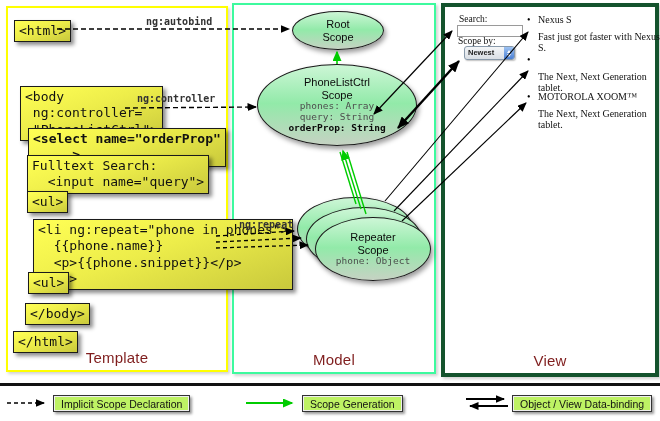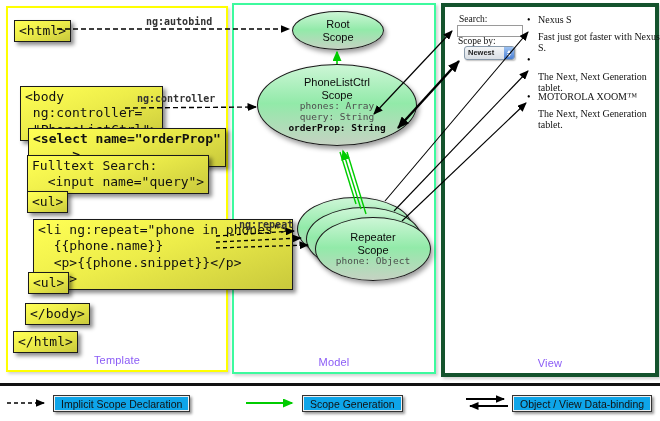--- a/index.html
+++ b/index.html
@@ -3,21 +3,21 @@
 <meta charset="utf-8">
 <style>
   html,body{margin:0;padding:0;background:#fff;}
   .canvas{position:relative;width:660px;height:421px;background:#fff;overflow:hidden;
           font-family:"Liberation Sans",sans-serif;}
   .panel{position:absolute;background:#fff;box-shadow:2px 2px 3px rgba(0,0,0,0.18);}
   .panel-template{left:6px;top:6px;width:218px;height:362px;border:2px solid #ffff00;}
   .panel-model{left:232px;top:3px;width:200px;height:367px;border:2px solid #3dfa9e;}
   .panel-view{left:441px;top:3px;width:210px;height:366px;border:4px solid #14532d;}
   .panel-title{position:absolute;left:0;right:0;bottom:4px;text-align:center;
-               font-size:11px;color:#8b5cf6;letter-spacing:0.2px;}
+               font-size:15px;color:#7f1d1d;letter-spacing:0.2px;}
   .codebox{position:absolute;z-index:10;font-family:"DejaVu Sans Mono",monospace;
            font-size:13px;line-height:1.25;color:#111;white-space:pre;
            padding:2px 4px;border:1.5px solid #1b1b1b;
            background:linear-gradient(160deg,#ffff55 0%,#eded4a 45%,#c9c93c 100%);
            box-shadow:2.5px 3px 4px rgba(0,0,0,0.45);}
   .codebox.bold{font-weight:bold;}
   .conn-label{position:absolute;z-index:12;font-family:"DejaVu Sans Mono",monospace;
               font-size:10px;font-weight:600;color:#333;}
   .ellipse{position:absolute;z-index:5;border:1.5px solid #1a1a1a;border-radius:50%;
            background:linear-gradient(180deg,#cdf6d6 0%,#92eaa9 48%,#c6d2c3 100%);
@@ -46,21 +46,21 @@
                      background:linear-gradient(180deg,#9cc2f2,#4a7fd4);
                      display:flex;flex-direction:column;align-items:center;justify-content:center;gap:1px;}
   .tri-up{width:0;height:0;border-left:2.5px solid transparent;border-right:2.5px solid transparent;
           border-bottom:3px solid #fff;}
   .tri-dn{width:0;height:0;border-left:2.5px solid transparent;border-right:2.5px solid transparent;
           border-top:3px solid #fff;}
   .bullet{position:absolute;font-size:10px;color:#000;font-family:"Liberation Serif",serif;}
   .item-name{font-size:10px;}
   .item-desc{font-size:10px;}
   .separator{position:absolute;left:0;top:383px;width:660px;height:3px;background:#111;z-index:20;}
-  .legend-box{position:absolute;top:395px;z-index:20;background:#0ea5e9;border:1px solid #333;
+  .legend-box{position:absolute;top:395px;z-index:20;background:#bef264;border:1px solid #333;
               box-shadow:1.5px 2px 2.5px rgba(0,0,0,0.4),inset 0 0 0 1px #eee;
               font-size:10.5px;color:#111;padding:1.5px 7px;white-space:nowrap;}
   svg.overlay{position:absolute;left:0;top:0;z-index:50;pointer-events:none;}
 </style>
 </head>
 <body>
 
 <div class="canvas">
 
   <div class="panel panel-template">

